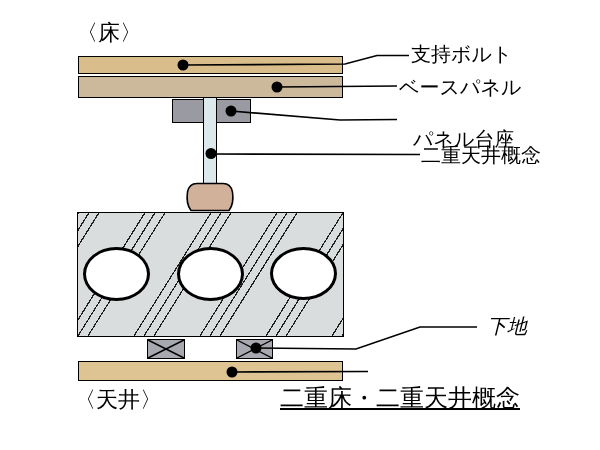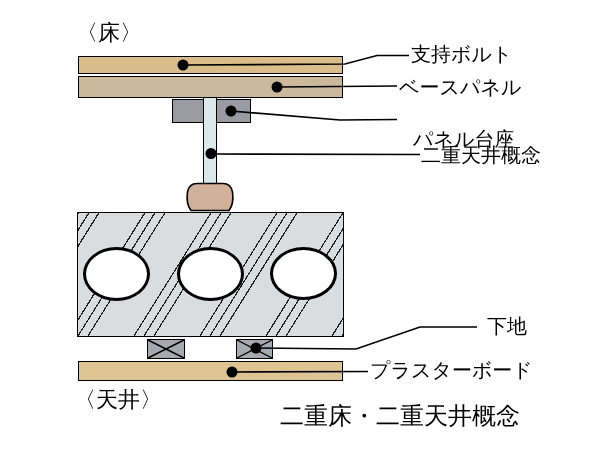--- a/index.html
+++ b/index.html
@@ -32,26 +32,26 @@
   .xblock{background:var(--block);}
   .xb1{left:147px;top:339px;width:38px;height:20px;}
   .xb2{left:236px;top:339px;width:37px;height:20px;}
   .board{left:78px;top:361px;width:265px;height:20px;background:var(--board);}
   .txt{position:absolute;white-space:nowrap;line-height:1.1;}
   .sec{font-size:22px;}
   .lbl{font-size:20px;}
   .caption{font-size:24px;font-family:"Liberation Serif",serif;}
   .yuka{left:76px;top:21px;}
   .tenjo{left:74px;top:388px;font-family:Liberation Serif, serif;}
-  .cap{left:280px;top:403px;}
+  .cap{left:280px;top:385px;text-decoration:underline;}
   .l-flooring{left:411px;top:43px;}
   .l-basepanel{left:399px;top:76px;text-align:center;}
   .l-pedestal{left:413px;top:128px;}
   .l-bolt{left:421px;top:144px;}
-  .l-shitaji{left:487px;top:315px;}
+  .l-shitaji{left:487px;top:315px;font-style:italic;}
   .l-board{left:370px;top:359px;}
   svg.overlay{position:absolute;left:0;top:0;pointer-events:none;}
 </style>
 </head>
 <body>
 
 <div class="canvas" style="--flooring: #d9be8c; --basepanel: #ccb99c; --pedestal: #9a9aa2; --bolt: #dbe9ec; --foot: #d2b19b; --slab: #d9dddd; --block: #a8a8b0; --board: #dec492; --ink: #000000;">
 
   <div class="txt sec yuka">〈床〉</div>
   <div class="txt sec tenjo">〈天井〉</div>
@@ -69,21 +69,20 @@
 
   <div class="abs layer xblock xb1"></div>
   <div class="abs layer xblock xb2"></div>
   <div class="abs layer board"></div>
 
   <div class="txt lbl l-flooring">支持ボルト</div>
   <div class="txt lbl l-basepanel">ベースパネル</div>
   <div class="txt lbl l-pedestal">パネル台座</div>
   <div class="txt lbl l-bolt">二重天井概念</div>
   <div class="txt lbl l-shitaji">下地</div>
-  <div class="txt lbl l-board">プラスターボード</div>
 
   <svg class="overlay" width="600" height="450" viewBox="0 0 600 450">
 
     <path d="M 197,183.5 L 223,183.5 C 229,183.5 231.5,187 232.5,192
              C 233.5,199 232.5,206 229,210.5 L 191,210.5
              C 187.5,206 186.5,199 187.5,192 C 188.5,187 191,183.5 197,183.5 Z" fill="#d2b19b" stroke="#000" stroke-width="1.6"></path>
 
     <g stroke="#000" stroke-width="1.4">
       <line x1="148" y1="340" x2="184" y2="358"></line>
       <line x1="184" y1="340" x2="148" y2="358"></line>

